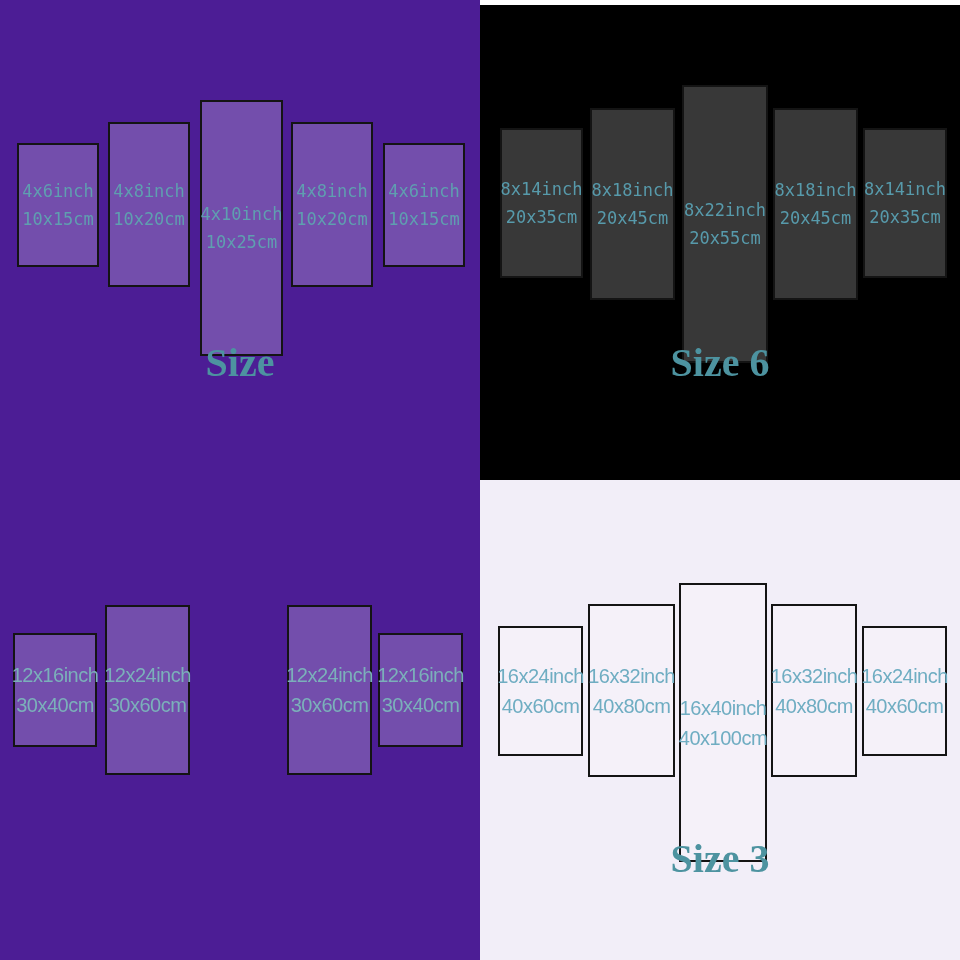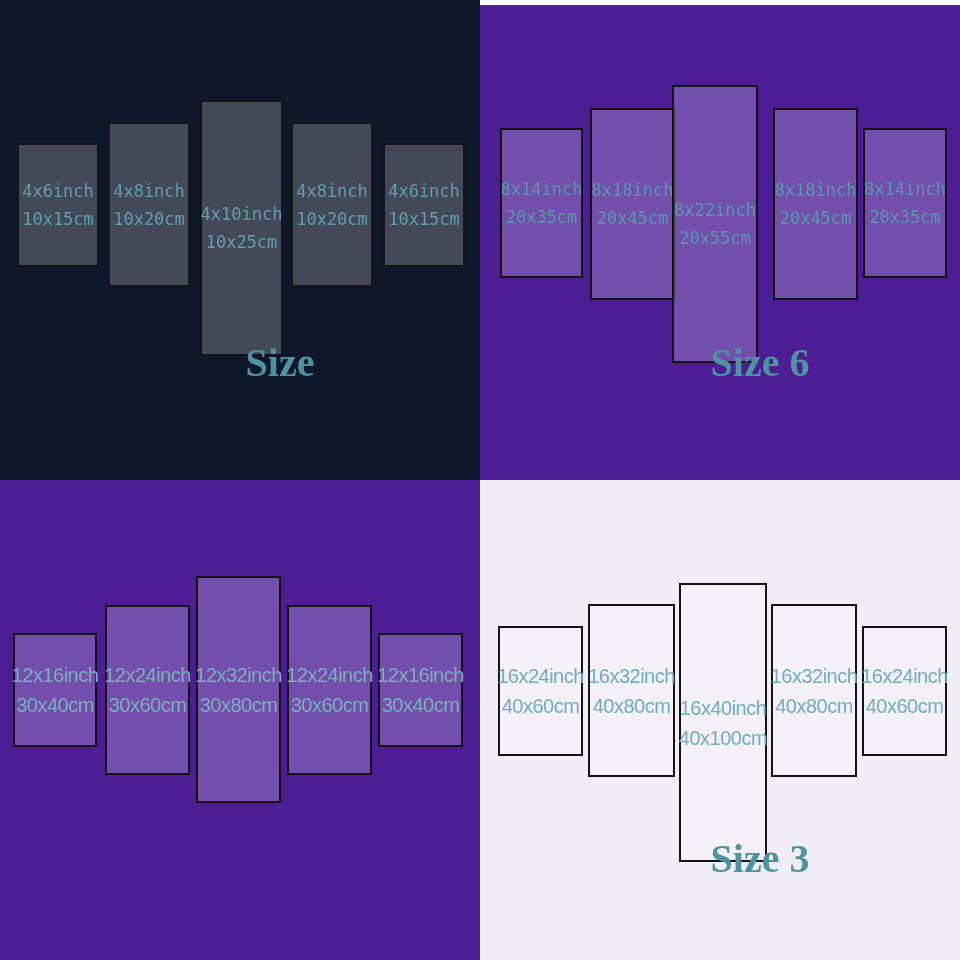--- a/index.html
+++ b/index.html
@@ -3,22 +3,22 @@
 <meta charset="utf-8">
 <style>
   html, body { margin: 0; padding: 0; background: #ffffff; }
   .canvas {
     position: relative;
     width: 960px; height: 960px;
     overflow: hidden;
     font-family: "Liberation Sans", sans-serif;
   }
   .quadrant { position: absolute; width: 480px; height: 480px; }
-  .q0 { left: 0;     top: 0;     background: #0f172a; }
-  .q1 { left: 480px; top: 0;     background: #4c1d95; }
+  .q0 { left: 0;     top: 0;     background: #4c1d95; }
+  .q1 { left: 480px; top: 0;     background: #000000; }
   .q2 { left: 0;     top: 480px; background: #4c1d95; }
   .q3 { left: 480px; top: 480px; background: #f2eef8; }
 
   .white-strip { position: absolute; left: 0; top: 0; width: 480px; height: 5px; background: #ffffff; }
 
   .panel {
     position: absolute;
     border: 2px solid #141414;
     background: rgba(255,255,255,0.22);
     box-sizing: border-box;
@@ -47,35 +47,34 @@
   .q2 .label { color: #7bb0ba; }
   .q3 .label { color: #6fadc2; }
 
   .title {
     position: absolute; left: 0; width: 480px;
     text-align: center;
     font-family: "Liberation Serif", "DejaVu Serif", serif;
     font-weight: 700;
     font-size: 40px; line-height: 46px;
     color: #4d93a0;
-    margin-left: 40px;
   }
   .q0 .title, .q1 .title { top: 340px; }
   .q2 .title, .q3 .title { top: 356px; }
 
   
   .q0 .p0 { left: 17px;  top: 143px; width: 82px; height: 124px; }
   .q0 .p1 { left: 108px; top: 122px; width: 82px; height: 165px; }
   .q0 .p2 { left: 200px; top: 100px; width: 83px; height: 256px; }
   .q0 .p3 { left: 291px; top: 122px; width: 82px; height: 165px; }
   .q0 .p4 { left: 383px; top: 143px; width: 82px; height: 124px; }
 
   .q1 .p0 { left: 20px;  top: 128px; width: 83px; height: 150px; }
   .q1 .p1 { left: 110px; top: 108px; width: 85px; height: 192px; }
-  .q1 .p2 { left: 192px; top: 85px;  width: 86px; height: 278px; }
+  .q1 .p2 { left: 202px; top: 85px;  width: 86px; height: 278px; }
   .q1 .p3 { left: 293px; top: 108px; width: 85px; height: 192px; }
   .q1 .p4 { left: 383px; top: 128px; width: 84px; height: 150px; }
 
   .q2 .p0 { left: 13px;  top: 153px; width: 84px; height: 114px; }
   .q2 .p1 { left: 105px; top: 125px; width: 85px; height: 170px; }
   .q2 .p2 { left: 196px; top: 96px;  width: 85px; height: 227px; }
   .q2 .p3 { left: 287px; top: 125px; width: 85px; height: 170px; }
   .q2 .p4 { left: 378px; top: 153px; width: 85px; height: 114px; }
 
   .q3 .p0 { left: 18px;  top: 146px; width: 85px; height: 130px; }
@@ -164,26 +163,20 @@
         <span>12x16inch</span>
         <span>30x40cm</span>
       </div>
     </div>
     <div class="panel p1">
       <div class="label">
         <span>12x24inch</span>
         <span>30x60cm</span>
       </div>
     </div>
-    <div class="panel p2">
-      <div class="label">
-        <span>12x32inch</span>
-        <span>30x80cm</span>
-      </div>
-    </div>
     <div class="panel p3">
       <div class="label">
         <span>12x24inch</span>
         <span>30x60cm</span>
       </div>
     </div>
     <div class="panel p4">
       <div class="label">
         <span>12x16inch</span>
         <span>30x40cm</span>

